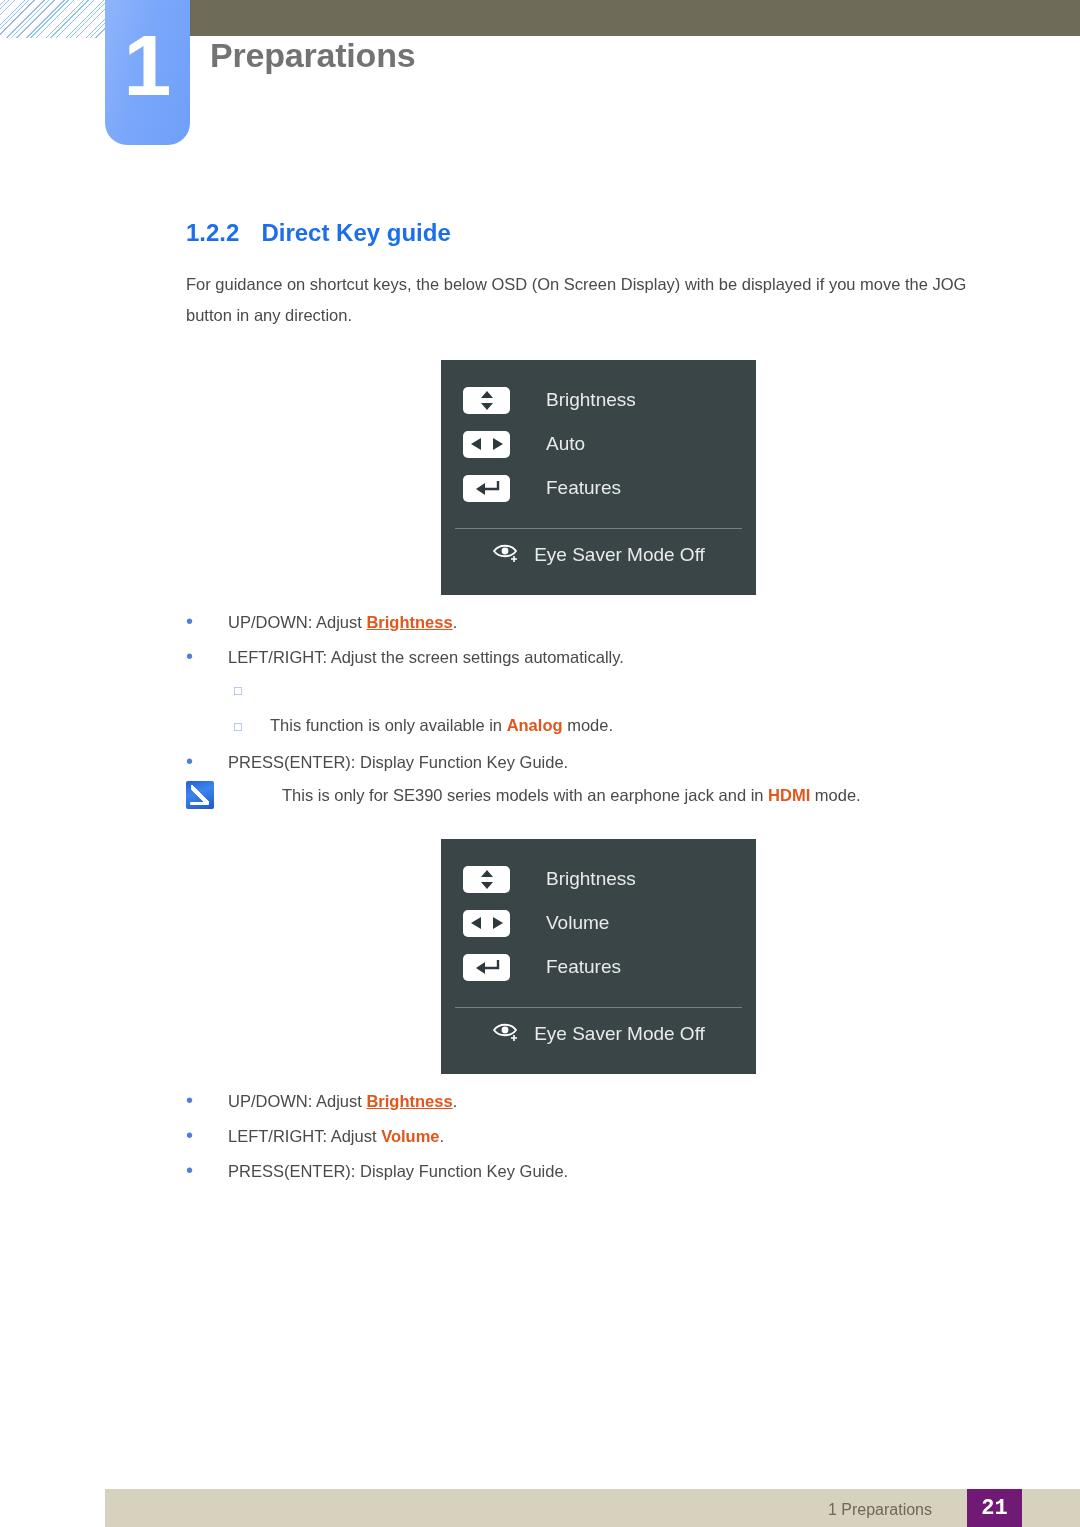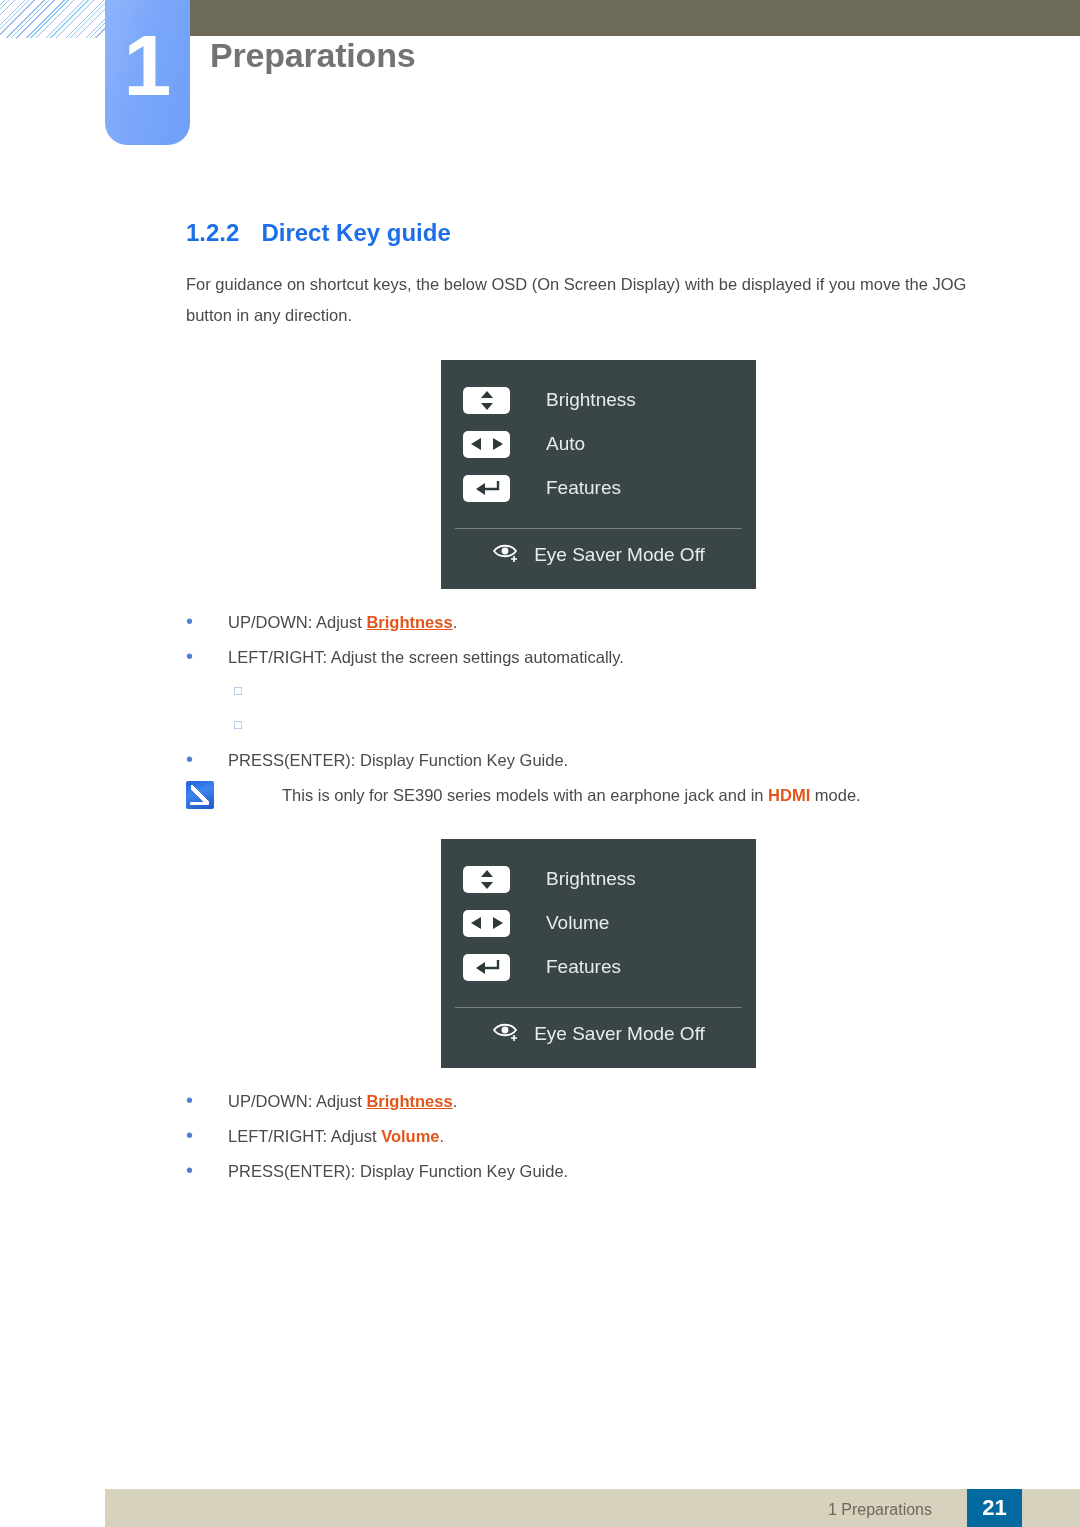--- a/index.html
+++ b/index.html
@@ -128,21 +128,21 @@
   .osd-sep {
     height: 1px;
     background: #768083;
     margin: 6px 14px 0 14px;
   }
   .osd-eye {
     display: flex;
     align-items: center;
     justify-content: center;
     height: 52px;
-    padding-bottom: 8px;
+    padding-bottom: 14px;
   }
   .osd-eye .eye-text {
     color: #e8ebe9;
     font-size: 19px;
     margin-left: 12px;
     white-space: nowrap;
   }
 
   
   .blist { position: absolute; left: 186px; width: 860px; }
@@ -220,27 +220,28 @@
     right: 148px; bottom: 8px;
     color: #6f665c;
     font-size: 16px;
     font-weight: normal;
     margin-left: 43px;
   }
   .footer-page {
     position: absolute;
     right: 58px; bottom: 0;
     width: 55px; height: 38px;
-    background: #0369a1;
+    background: #701a75;
     display: flex;
     align-items: center;
     justify-content: center;
     color: #ffffff;
     font-size: 22px;
     font-weight: bold;
+    font-family: Liberation Mono, monospace;
   }
 </style>
 </head>
 <body>
 
 <div class="hatch"></div>
 <div class="hatch2"></div>
 <div class="olive-bar"></div>
 <div class="chap-tab"></div>
 <div class="chap-num">1</div>
@@ -302,20 +303,21 @@
     </div>
     <div class="bline lvl1">
       <span class="bul1">•</span>
       <span><span>LEFT/RIGHT: Adjust the screen settings automatically.</span></span>
     </div>
     <div class="bline lvl2">
       <span class="bul2">□</span>
     </div>
     <div class="bline lvl2">
       <span class="bul2">□</span>
+      <span><span>This function is only available in </span><span class="hl-orange">Analog</span><span> mode.</span></span>
     </div>
     <div class="bline lvl1">
       <span class="bul1">•</span>
       <span><span>PRESS(ENTER): Display Function Key Guide.</span></span>
     </div>
   </div>
 
 <div class="note" style="top:781px;gap:36px;">
   <span class="note-icon"></span>
   <span class="note-text">

